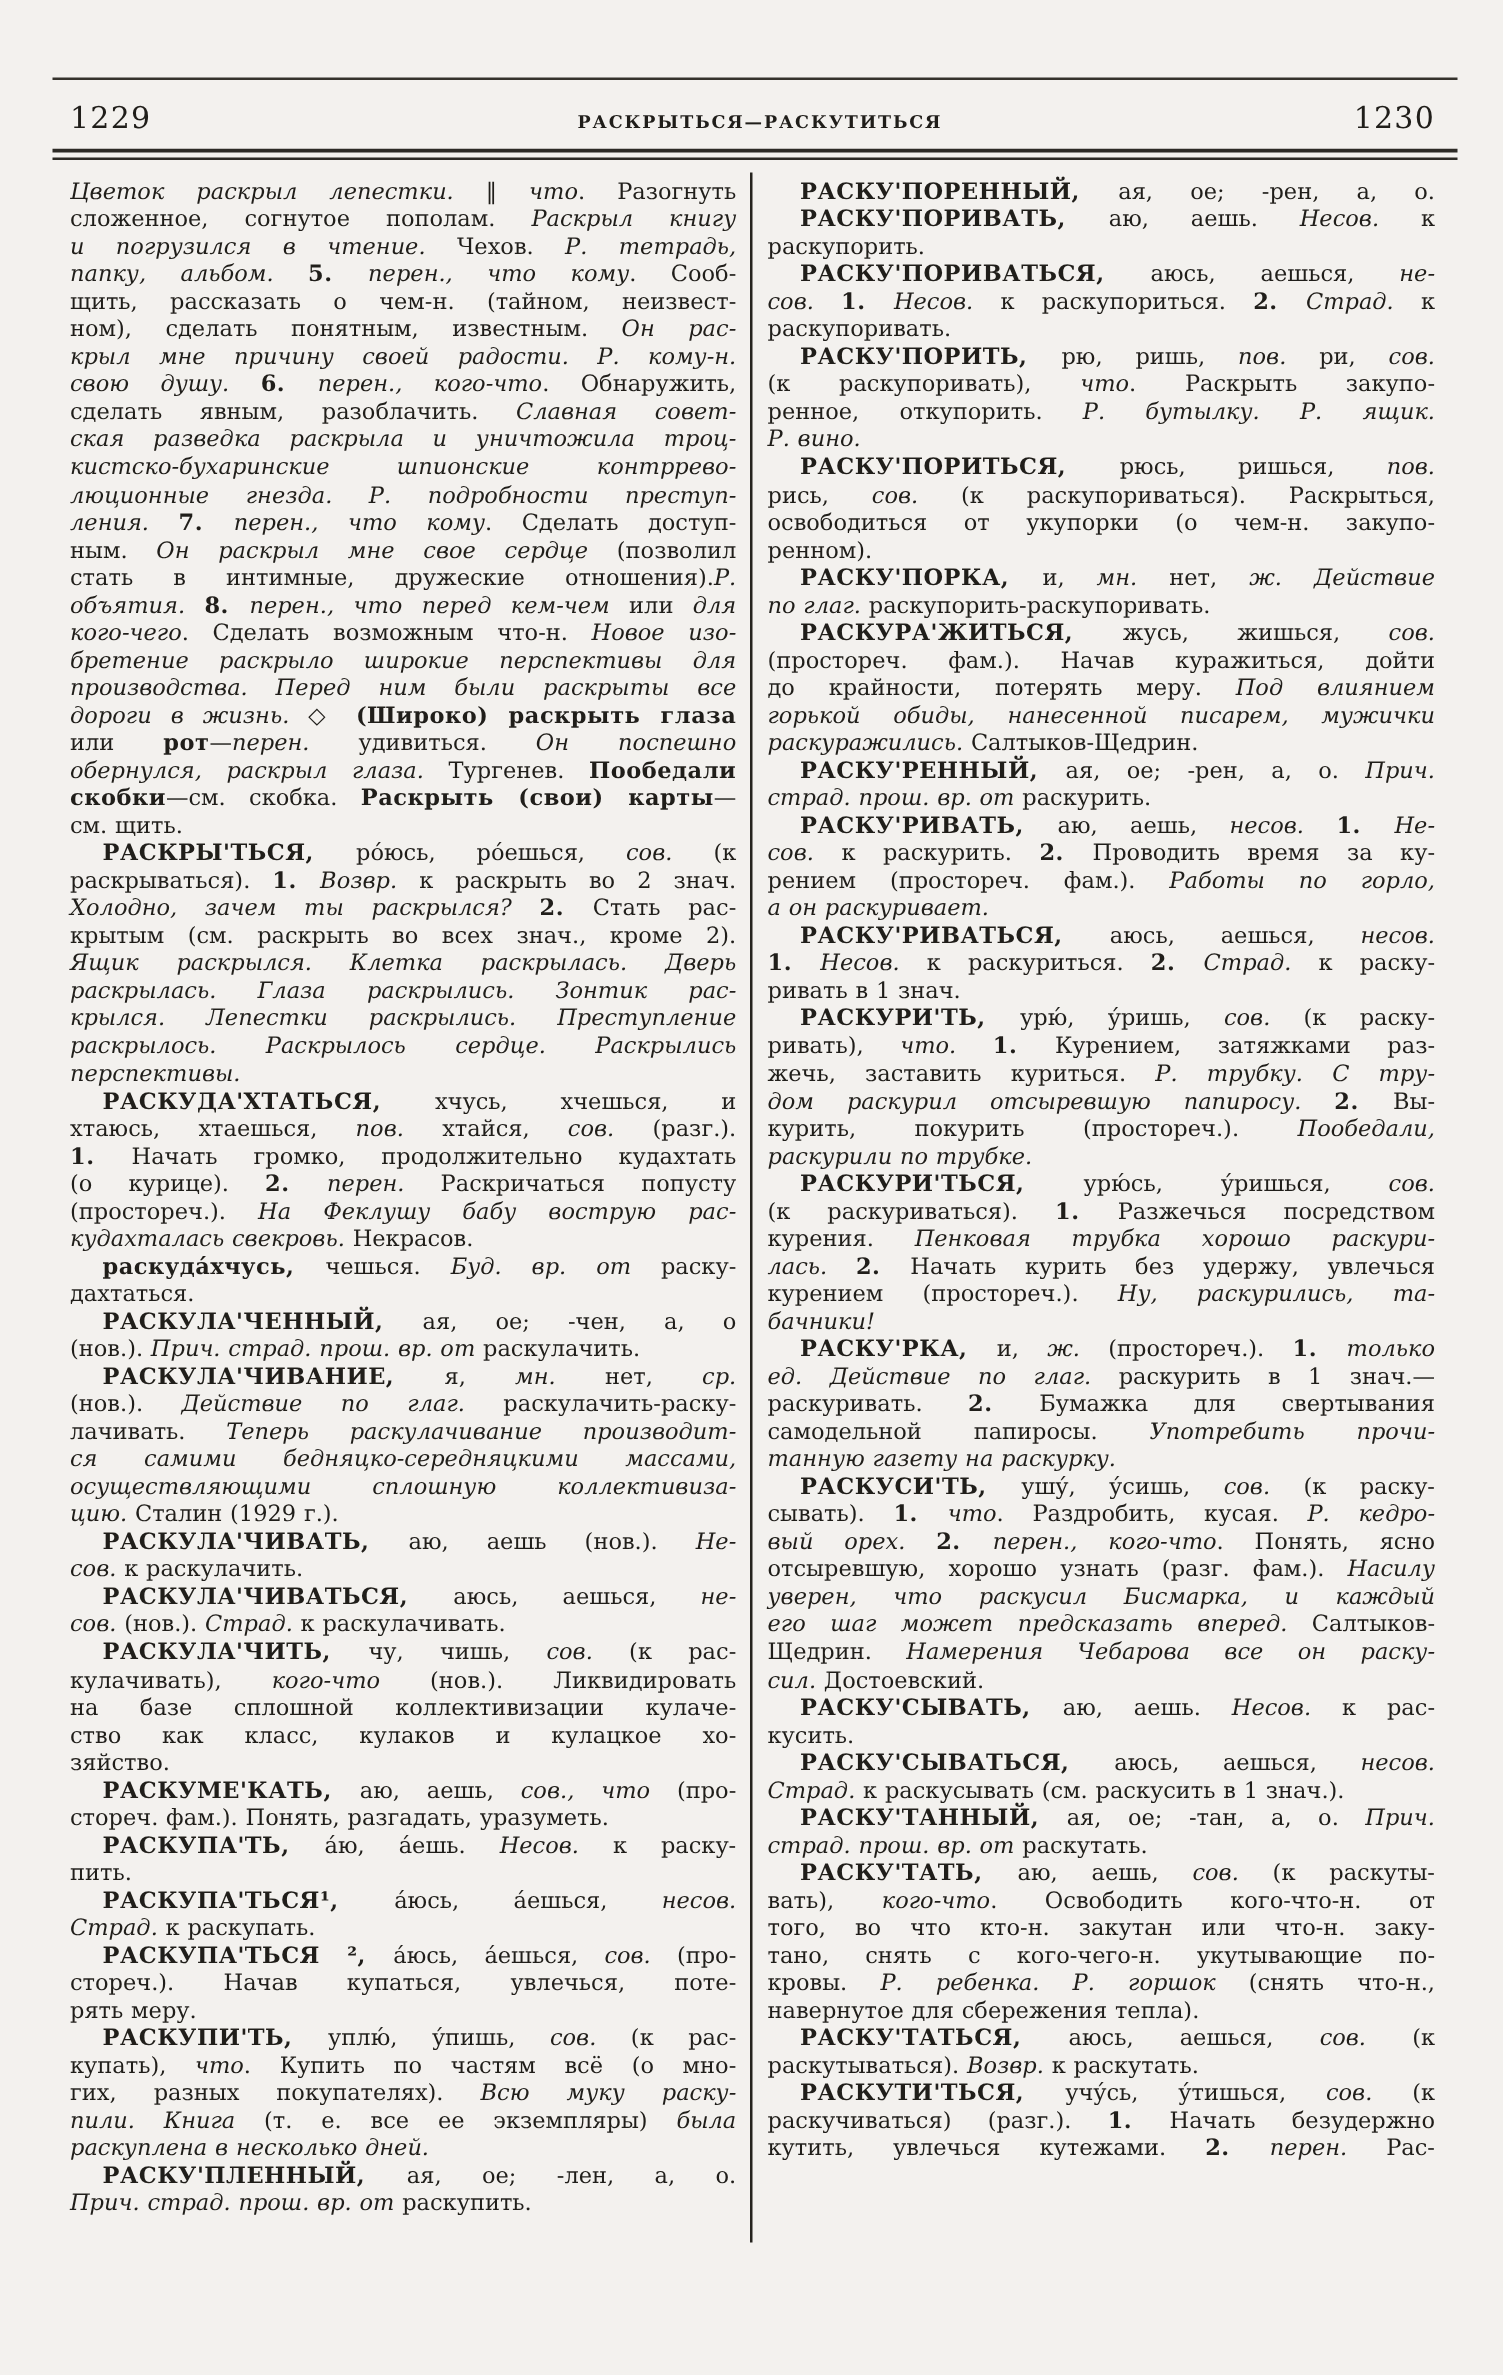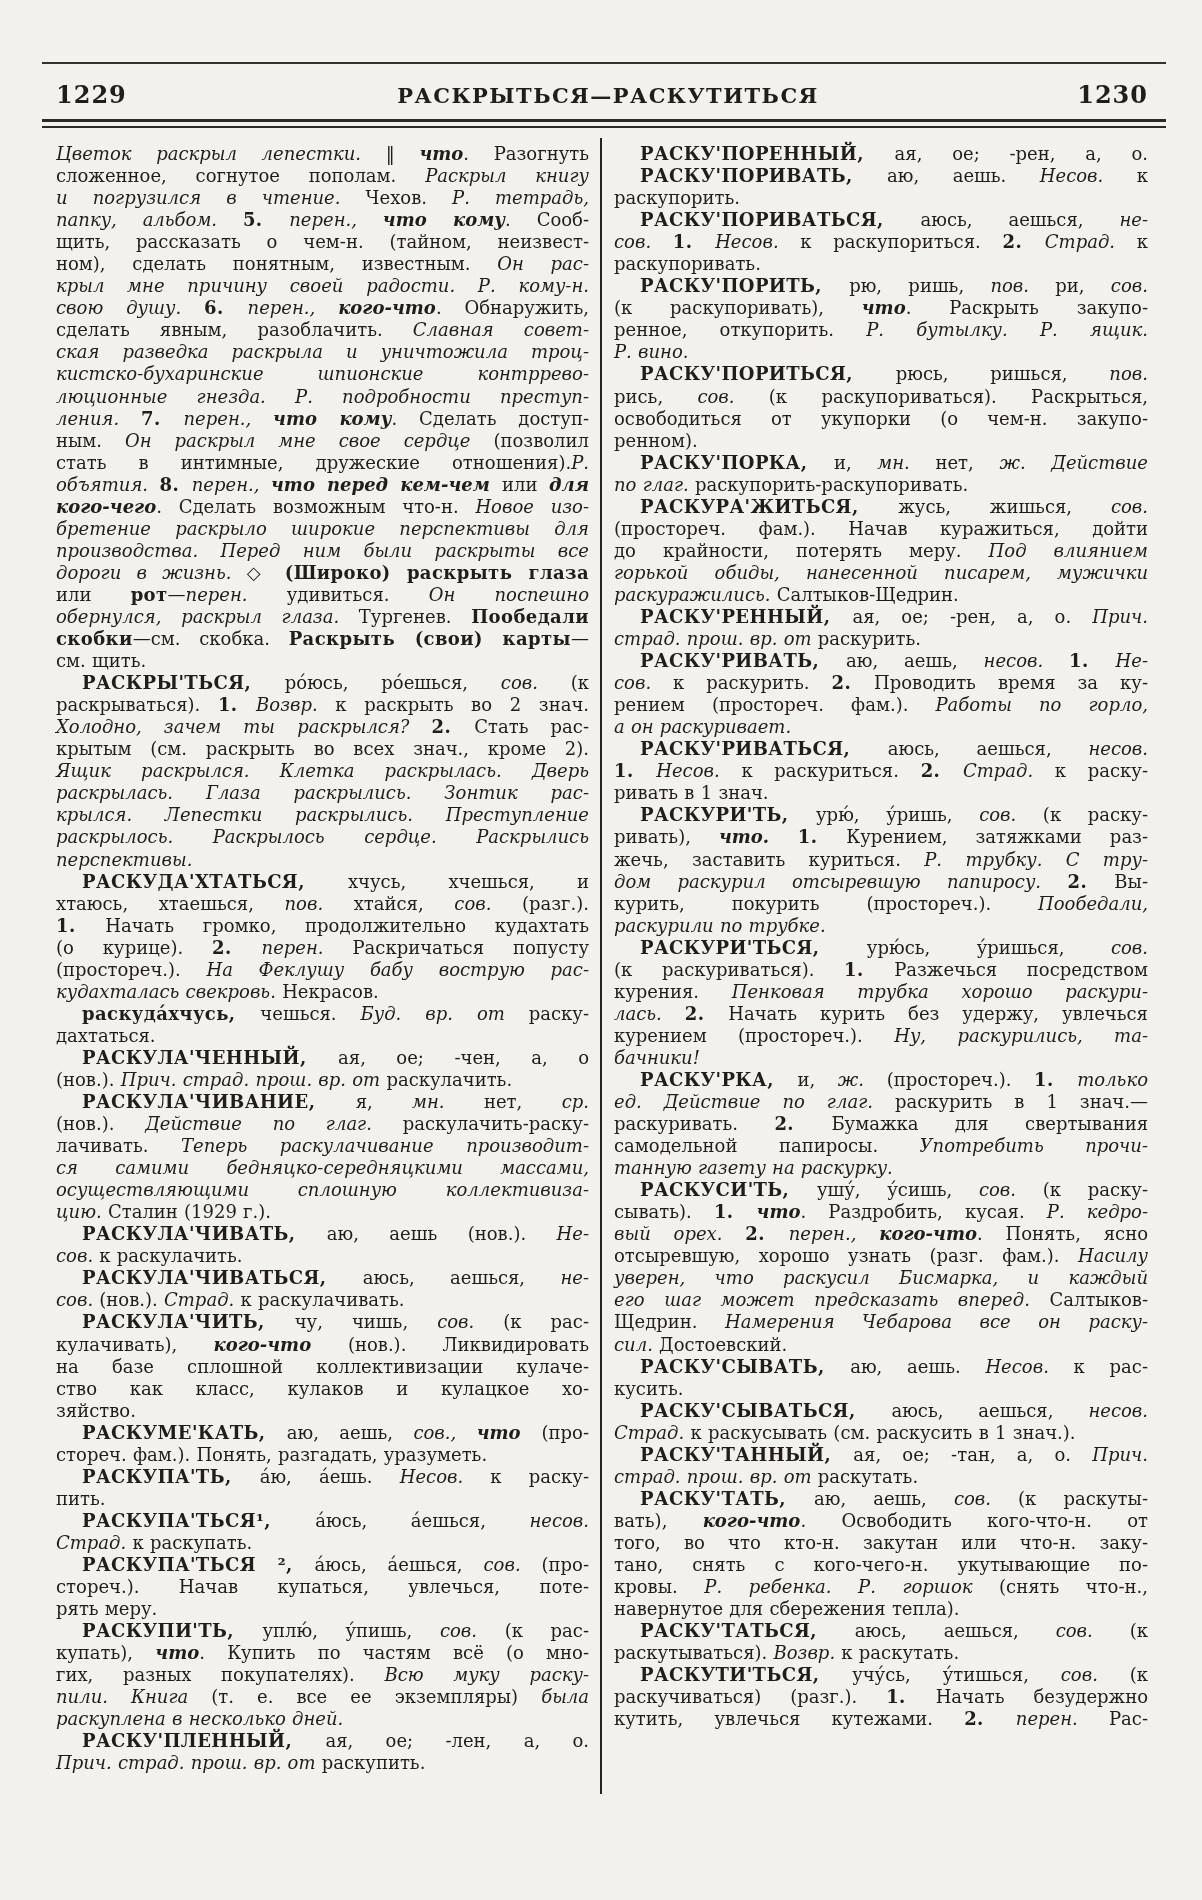--- a/index.html
+++ b/index.html
@@ -13,23 +13,23 @@
   }
   .page{position:absolute;inset:0;}
   .top-rule{
     position:absolute;left:42px;width:1124px;top:62px;height:2px;
     background:#35322c;
   }
   .header{
     position:absolute;left:56px;width:1092px;top:80px;height:36px;
     display:flex;align-items:baseline;justify-content:space-between;
   }
-  .page-num{font-size:24px;font-weight:bold;letter-spacing:1px;}
+  .page-num{font-size:24px;font-weight:normal;letter-spacing:1px;}
   .running-head{
-    font-size:21px;font-weight:bold;letter-spacing:1.5px;
+    font-size:14px;font-weight:bold;letter-spacing:1.5px;
     transform:translateX(6px);
   }
   .double-rule{position:absolute;left:42px;width:1124px;top:119px;}
   .double-rule .r1{height:3px;background:#2c2a25;}
   .double-rule .r2{height:2px;background:#2c2a25;margin-top:4px;}
   .col-divider{
     position:absolute;left:600px;top:138px;width:2px;height:1656px;
     background:#26241f;
   }
   .column{
@@ -43,21 +43,21 @@
     text-align:justify;
     text-align-last:justify;
     -moz-text-align-last:justify;
     word-spacing:0.5px;
   }
   .line.ind{text-indent:26px;}
   .line.end{text-align-last:left;-moz-text-align-last:left;}
   .seg-r{font-style:normal;font-weight:normal;}
   .seg-i{font-style:italic;}
   .seg-b{font-weight:bold;letter-spacing:0.4px;}
-  .seg-bi{font-weight:bold;font-style:italic;}
+  .seg-bi{font-weight:normal;font-style:italic;}
 </style>
 </head>
 <body>
 
 <div class="page">
 
   <div class="top-rule"></div>
 
   <div class="header">
     <span class="page-num">1229</span>

